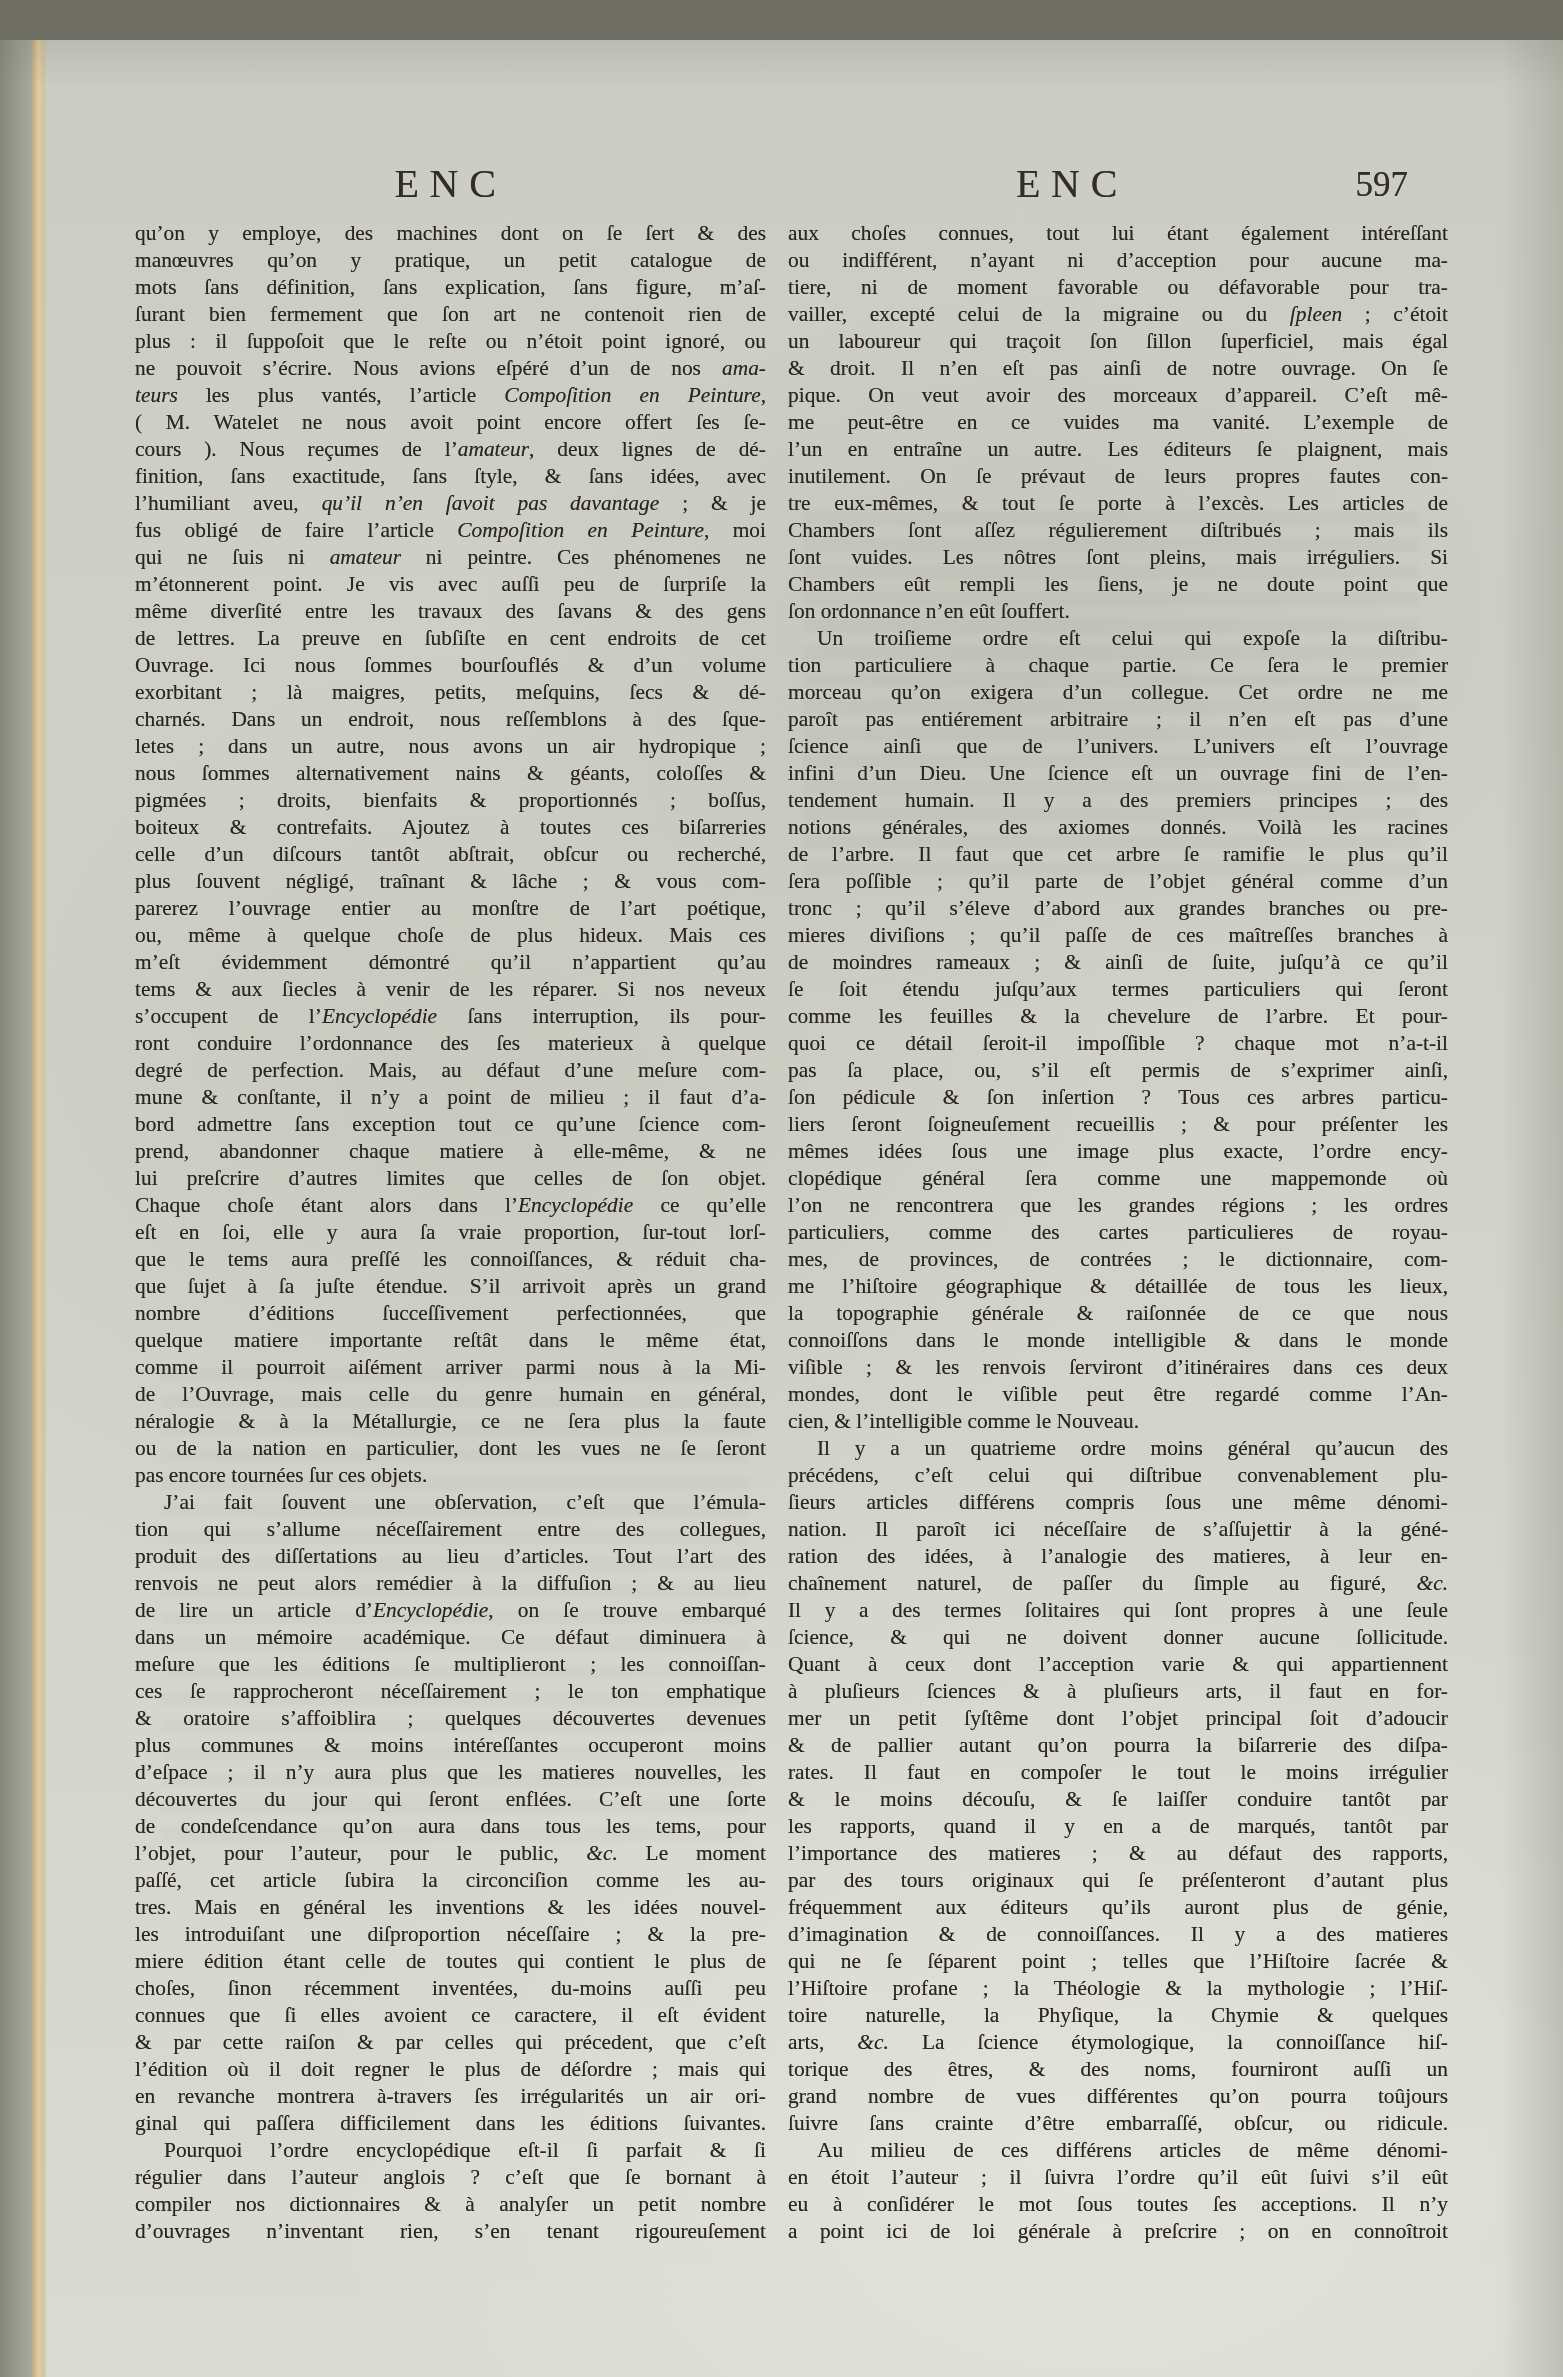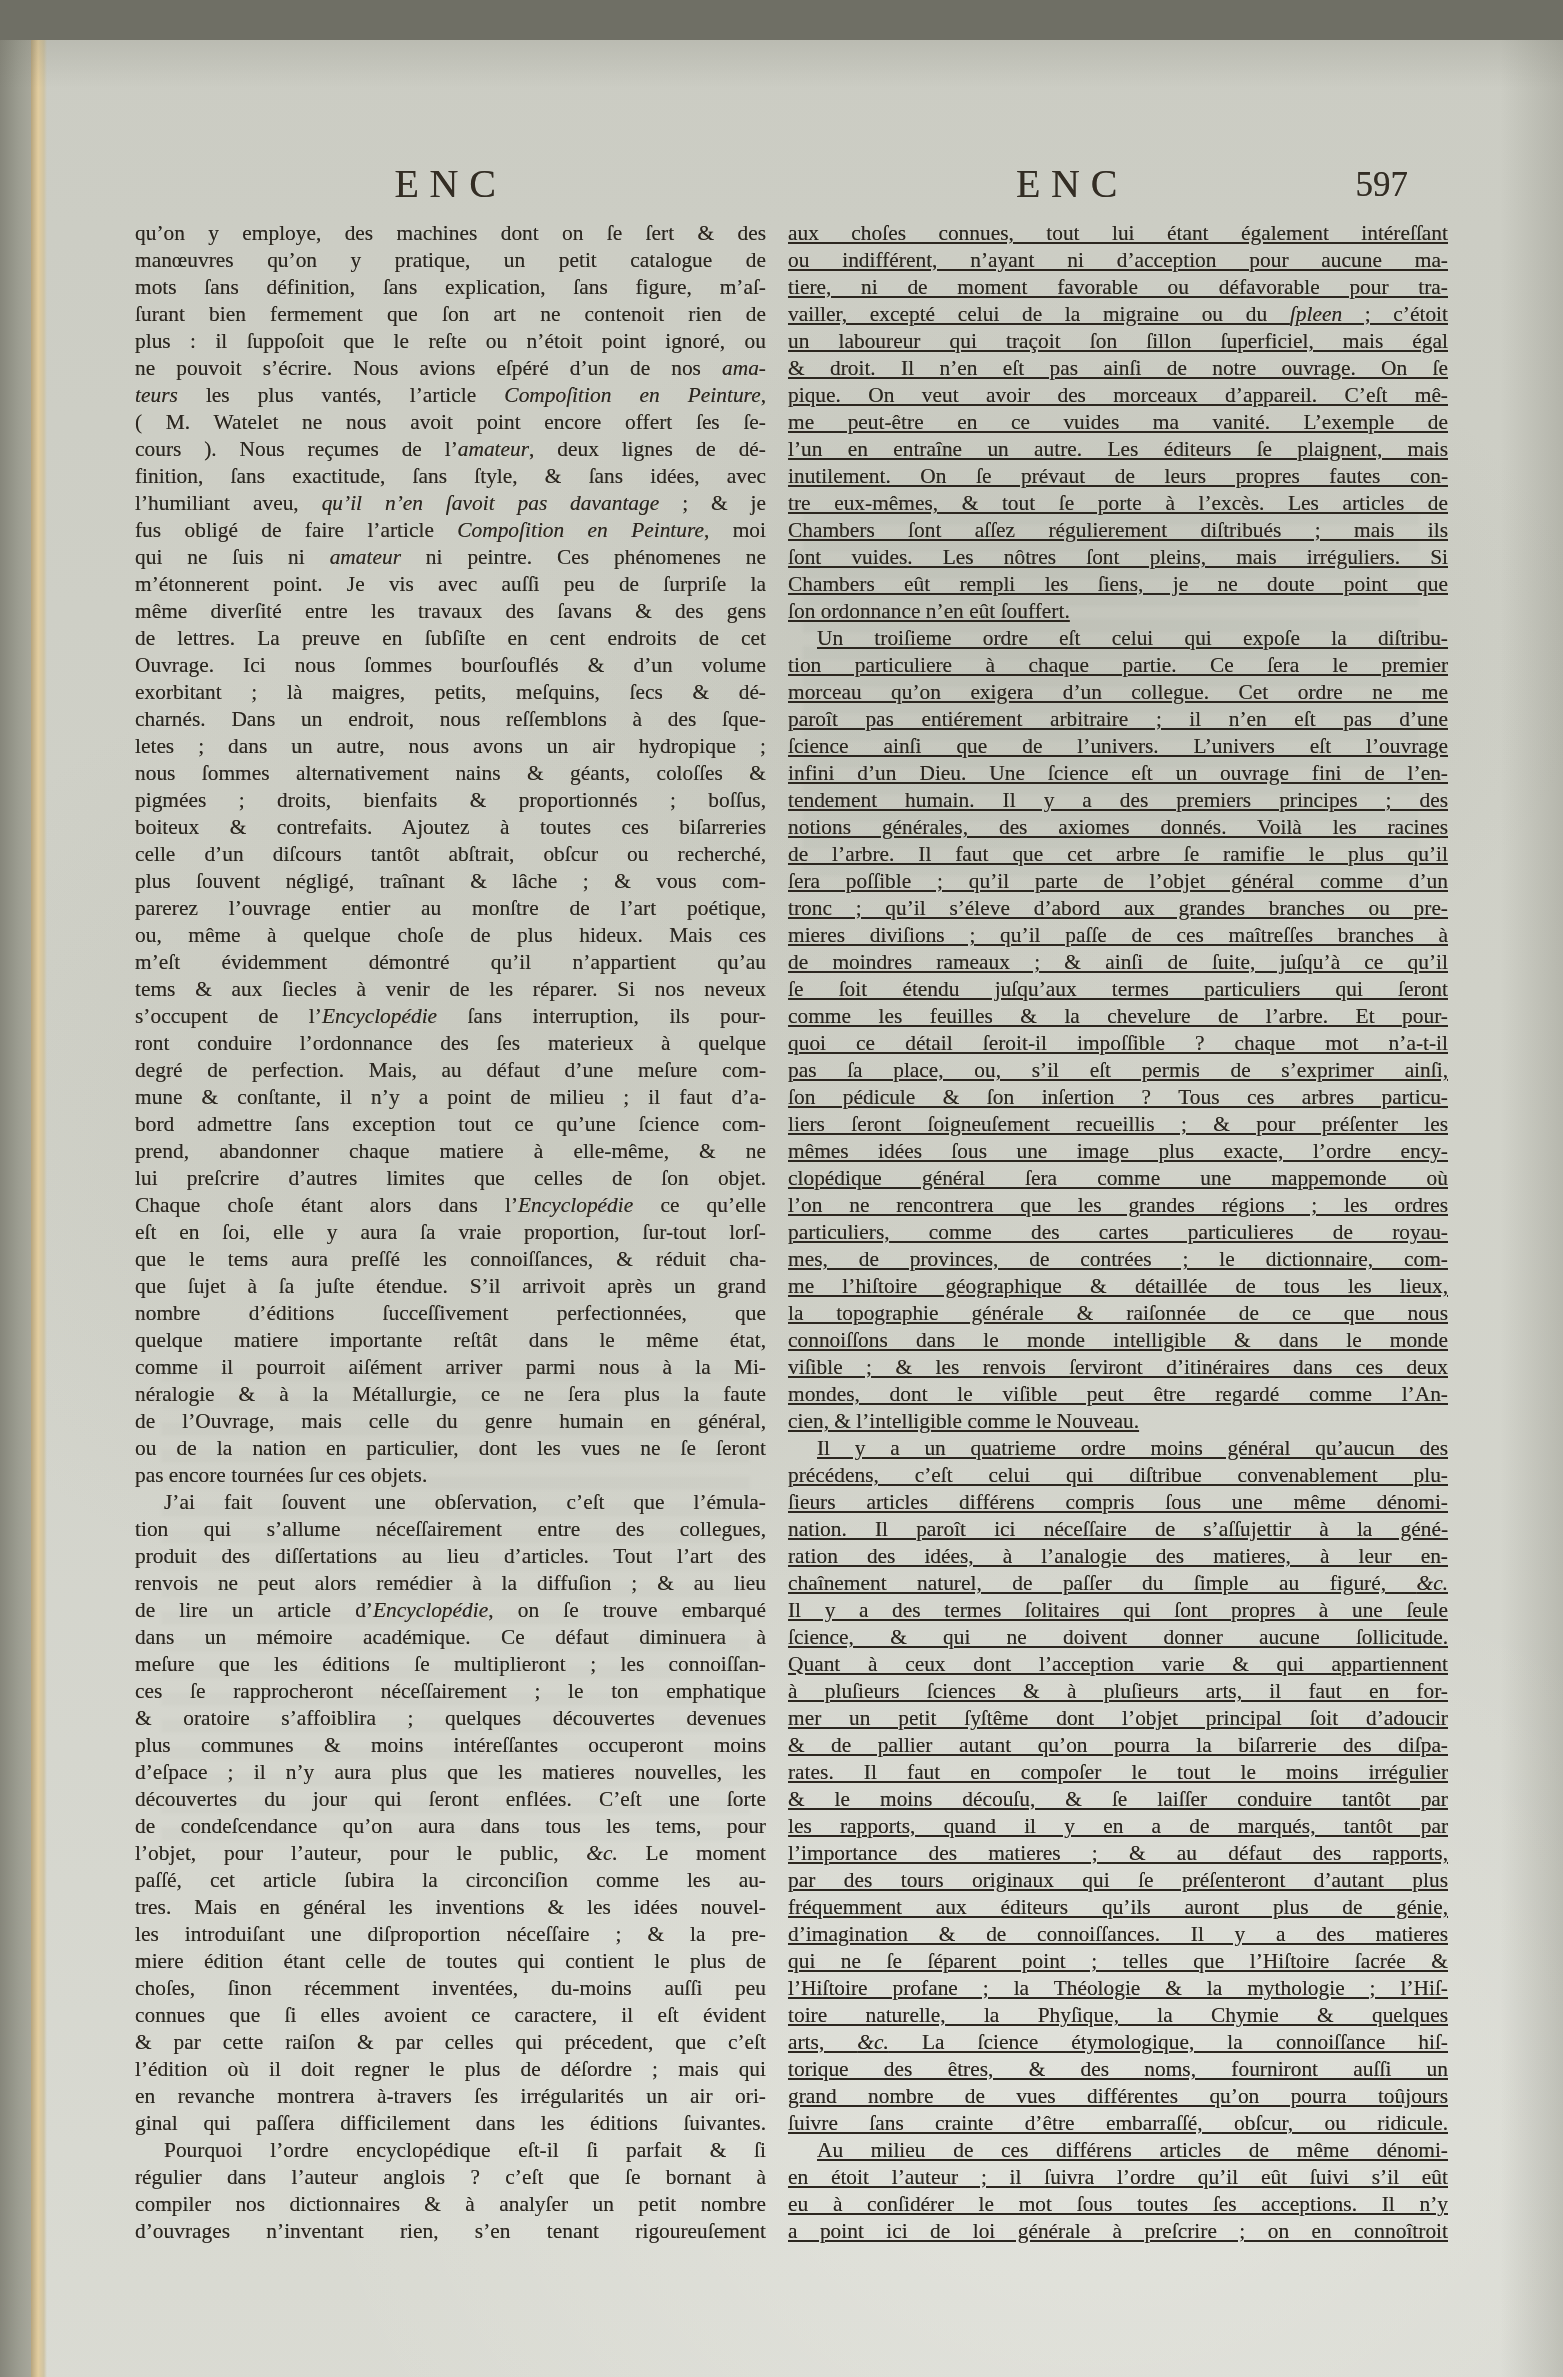--- a/index.html
+++ b/index.html
@@ -52,21 +52,21 @@
   }
   .pagenum{
     position:absolute;
     font-size:35px;line-height:1;
     text-align:right;
     color:#332d24;
     text-shadow:0 0 0.5px rgba(43,38,31,.6);
   }
   .col{position:absolute;top:180px;}
   .col.left{left:135px;width:631px;}
-  .col.right{left:788px;width:660px;text-decoration:underline;}
+  .col.right{left:788px;width:660px;}
   .tline{
     font-size:21.4px;
     line-height:27px;height:27px;
     text-align:justify;
     text-align-last:justify;
     white-space:normal;
     overflow:visible;
     text-shadow:0 0 0.4px rgba(43,38,31,.55);
   }
   .tline.pend{text-align-last:left;}
@@ -126,22 +126,22 @@
       <div class="tline">bord admettre ſans exception tout ce qu’une ſcience com-</div>
       <div class="tline">prend, abandonner chaque matiere à elle-même, &amp; ne</div>
       <div class="tline">lui preſcrire d’autres limites que celles de ſon objet.</div>
       <div class="tline">Chaque choſe étant alors dans l’<i>Encyclopédie</i> ce qu’elle</div>
       <div class="tline">eſt en ſoi, elle y aura ſa vraie proportion, ſur-tout lorſ-</div>
       <div class="tline">que le tems aura preſſé les connoiſſances, &amp; réduit cha-</div>
       <div class="tline">que ſujet à ſa juſte étendue. S’il arrivoit après un grand</div>
       <div class="tline">nombre d’éditions ſucceſſivement perfectionnées, que</div>
       <div class="tline">quelque matiere importante reſtât dans le même état,</div>
       <div class="tline">comme il pourroit aiſément arriver parmi nous à la Mi-</div>
+      <div class="tline">de l’Ouvrage, mais celle du genre humain en général,</div>
       <div class="tline">néralogie &amp; à la Métallurgie, ce ne ſera plus la faute</div>
-      <div class="tline">de l’Ouvrage, mais celle du genre humain en général,</div>
       <div class="tline">ou de la nation en particulier, dont les vues ne ſe ſeront</div>
       <div class="tline pend">pas encore tournées ſur ces objets.</div>
       <div class="tline indent">J’ai fait ſouvent une obſervation, c’eſt que l’émula-</div>
       <div class="tline">tion qui s’allume néceſſairement entre des collegues,</div>
       <div class="tline">produit des diſſertations au lieu d’articles. Tout l’art des</div>
       <div class="tline">renvois ne peut alors remédier à la diffuſion ; &amp; au lieu</div>
       <div class="tline">de lire un article d’<i>Encyclopédie</i>, on ſe trouve embarqué</div>
       <div class="tline">dans un mémoire académique. Ce défaut diminuera à</div>
       <div class="tline">meſure que les éditions ſe multiplieront ; les connoiſſan-</div>
       <div class="tline">ces ſe rapprocheront néceſſairement ; le ton emphatique</div>

